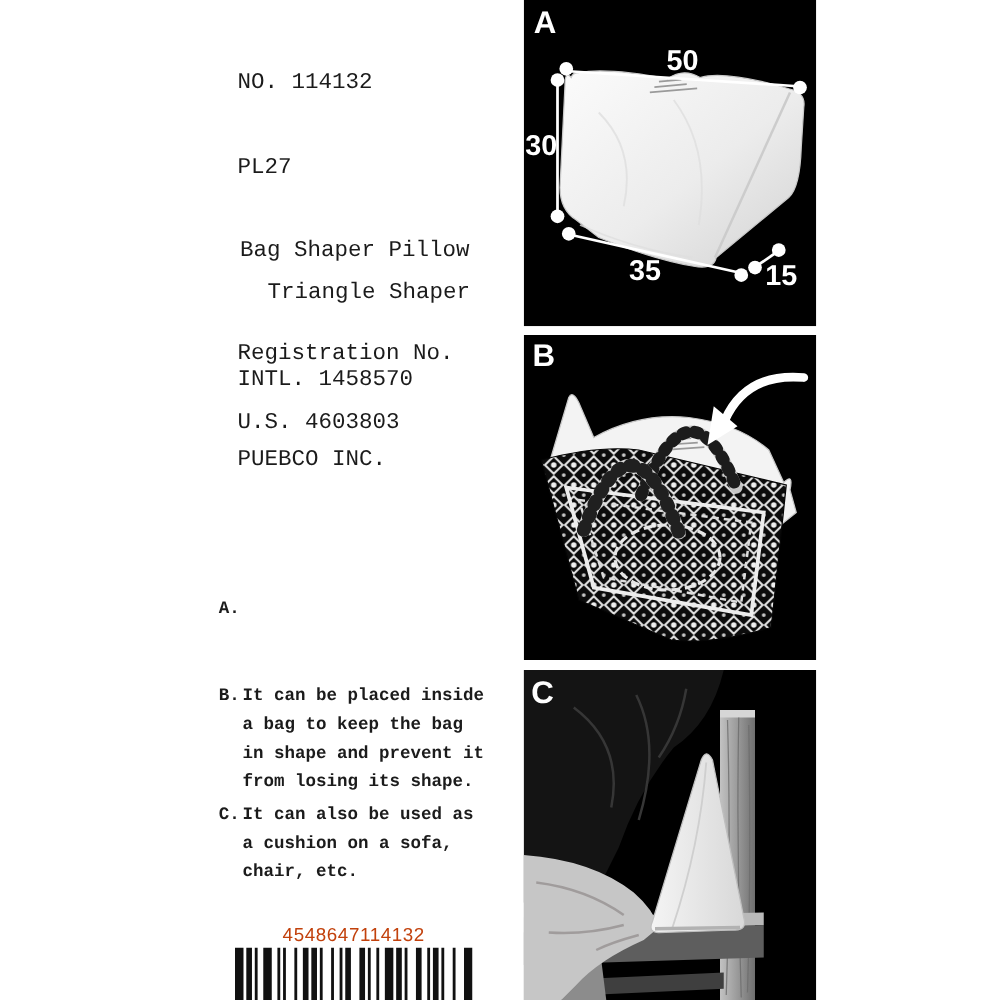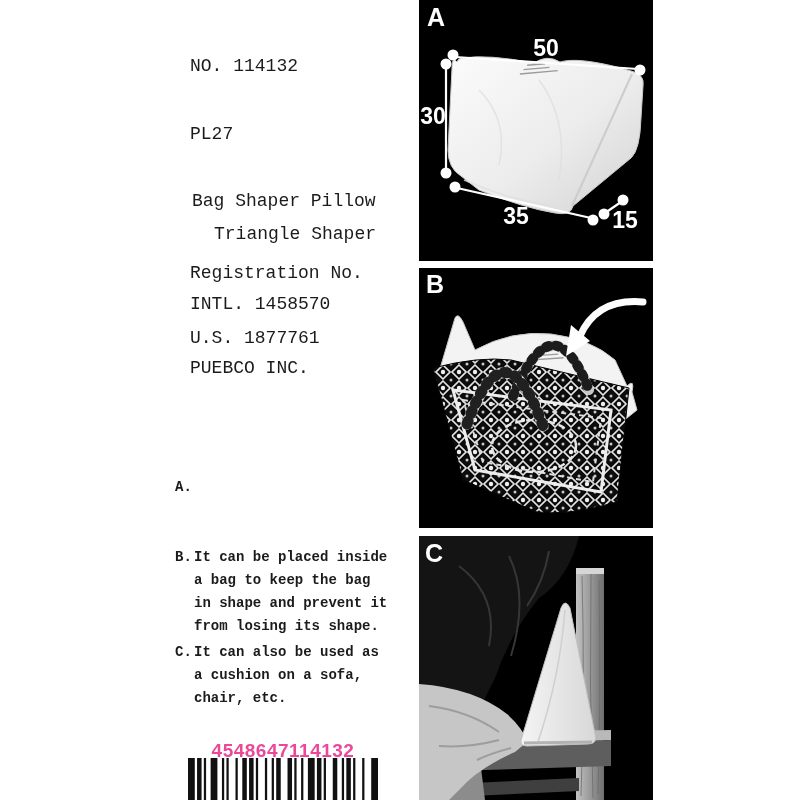--- a/index.html
+++ b/index.html
@@ -14,41 +14,41 @@
   }
   .note{
     position:absolute;left:175px;display:flex;color:#1b1b1b;
     font-size:14px;font-weight:bold;line-height:23px;
   }
   .note .marker{flex:none;width:19px;}
   .note .ntext{white-space:pre-line;}
   .panel{position:absolute;left:419px;display:block;}
   .barcode-number{
     position:absolute;left:188px;top:740px;width:190px;text-align:center;
-    font-family:"Liberation Sans",sans-serif;font-size:19px;font-weight:bold;
-    color:#ec4899;letter-spacing:0.5px;
+    font-family:"Liberation Sans",sans-serif;font-size:15px;font-weight:normal;
+    color:#c2410c;letter-spacing:0.5px;
   }
   .barcode-bars{position:absolute;left:188px;top:758px;}
   .dim-num{
     font-family:"Liberation Sans",sans-serif;font-weight:bold;font-size:23px;fill:#ffffff;
   }
   .panel-letter{
     font-family:"Liberation Sans",sans-serif;font-weight:bold;font-size:25px;fill:#ffffff;
   }
 </style>
 </head>
 <body>
 
 <div class="type" style="left:190px;top:56px">NO. 114132</div>
 <div class="type" style="left:190px;top:124px">PL27</div>
 <div class="type" style="left:192px;top:191px">Bag Shaper Pillow</div>
 <div class="type" style="left:214px;top:224px">Triangle Shaper</div>
-<div class="type" style="left:190px;top:263px">Registration No.</div>
+<div class="type" style="left:190px;top:273px">Registration No.</div>
 <div class="type" style="left:190px;top:294px">INTL. 1458570</div>
-<div class="type" style="left:190px;top:328px">U.S. 1877761</div>
+<div class="type" style="left:190px;top:328px">U.S. 4603803</div>
 <div class="type" style="left:190px;top:358px">PUEBCO INC.</div>
 
 <div class="note" style="top:476px">
   <span class="marker">A.</span>
 </div>
 <div class="note" style="top:546px">
   <span class="marker">B.</span>
   <span class="ntext">It can be placed inside
 a bag to keep the bag
 in shape and prevent it

